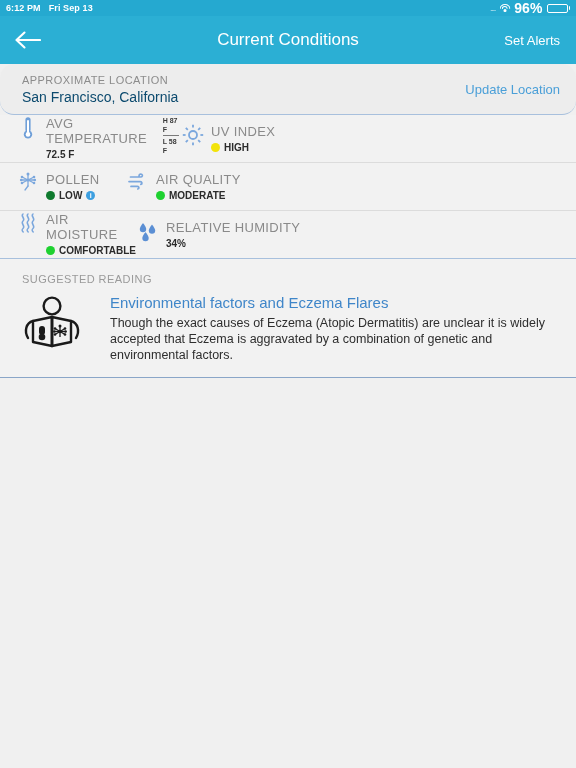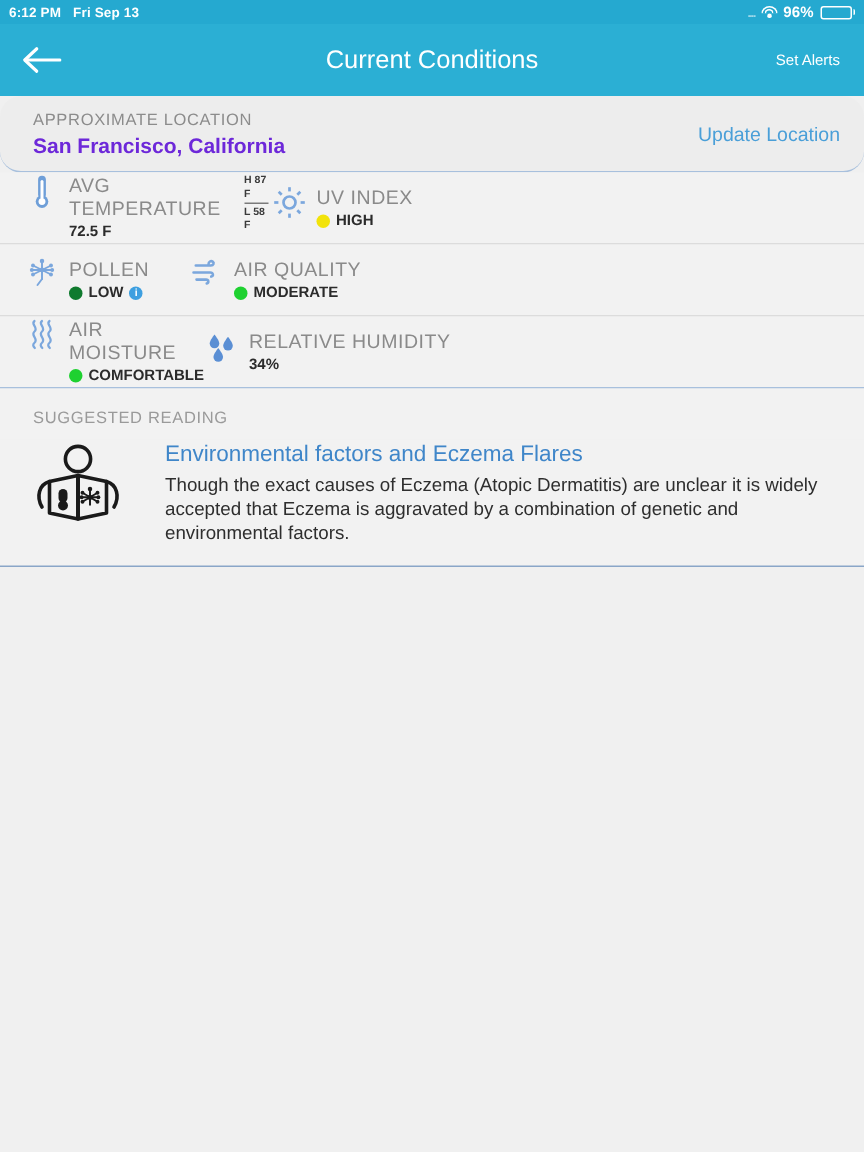--- a/index.html
+++ b/index.html
@@ -28,21 +28,21 @@
     position:absolute; left:50%; transform:translateX(-50%);
     border:1.4px solid #fff; border-bottom:none;
     border-radius:50% 50% 0 0 / 100% 100% 0 0;
   }
   .wifi-icon i.a { width:11px; height:5px; top:0; }
   .wifi-icon i.b { width:6.5px; height:3px; top:2.5px; }
   .wifi-icon i.c {
     width:3px; height:3px; top:5.5px; border:none;
     background:#fff; border-radius:50% 50% 40% 40%;
   }
-  .sb-pct { font-size:10px; }
+  .sb-pct { font-size:14px; }
   .battery { display:inline-flex; align-items:center; }
   .battery .body {
     width:21px; height:9px; border:1px solid #fff; border-radius:2px;
     padding:1px;
   }
   .battery .fill { height:100%; background:#fff; border-radius:1px; }
   .battery .cap {
     width:1.5px; height:4px; background:#fff; margin-left:1px; border-radius:0 1px 1px 0;
   }
 
@@ -54,34 +54,34 @@
   .nav-back {
     width:56px; display:flex; align-items:center; justify-content:center;
     cursor:pointer;
   }
   .nav-title {
     position:absolute; left:0; right:0; text-align:center;
     font-size:17px; font-weight:400; pointer-events:none;
   }
   .nav-action {
     margin-left:auto; margin-right:16px;
-    font-size:10px; cursor:pointer; z-index:2;
+    font-size:13px; cursor:pointer; z-index:2;
   }
 
   
   .location-bar {
     background:#ededed; border-bottom:1px solid #a8c0dd;
     padding:10px 16px 9px 22px;
     display:flex; align-items:center;border-radius:14px;
   }
   .loc-left { flex:1; }
   .loc-label {
     font-size:11px; color:#8c8c8c; letter-spacing:.45px; margin-bottom:3px;
   }
-  .loc-value { font-size:14px; font-weight:bold; color:#6d28d9; }
+  .loc-value { font-size:14px; font-weight:normal; color:#0c4a6e; }
   .loc-update { font-size:13px; color:#4a9fd8; cursor:pointer; }
 
   
   .metric-row {
     background:#f2f2f2; border-bottom:1px solid #dcdcdc;
     height:48px; display:flex; align-items:center;
     padding-left:14px;
   }
   .metric-row.last { border-bottom:1px solid #a8c0dd; }
   .metric {

